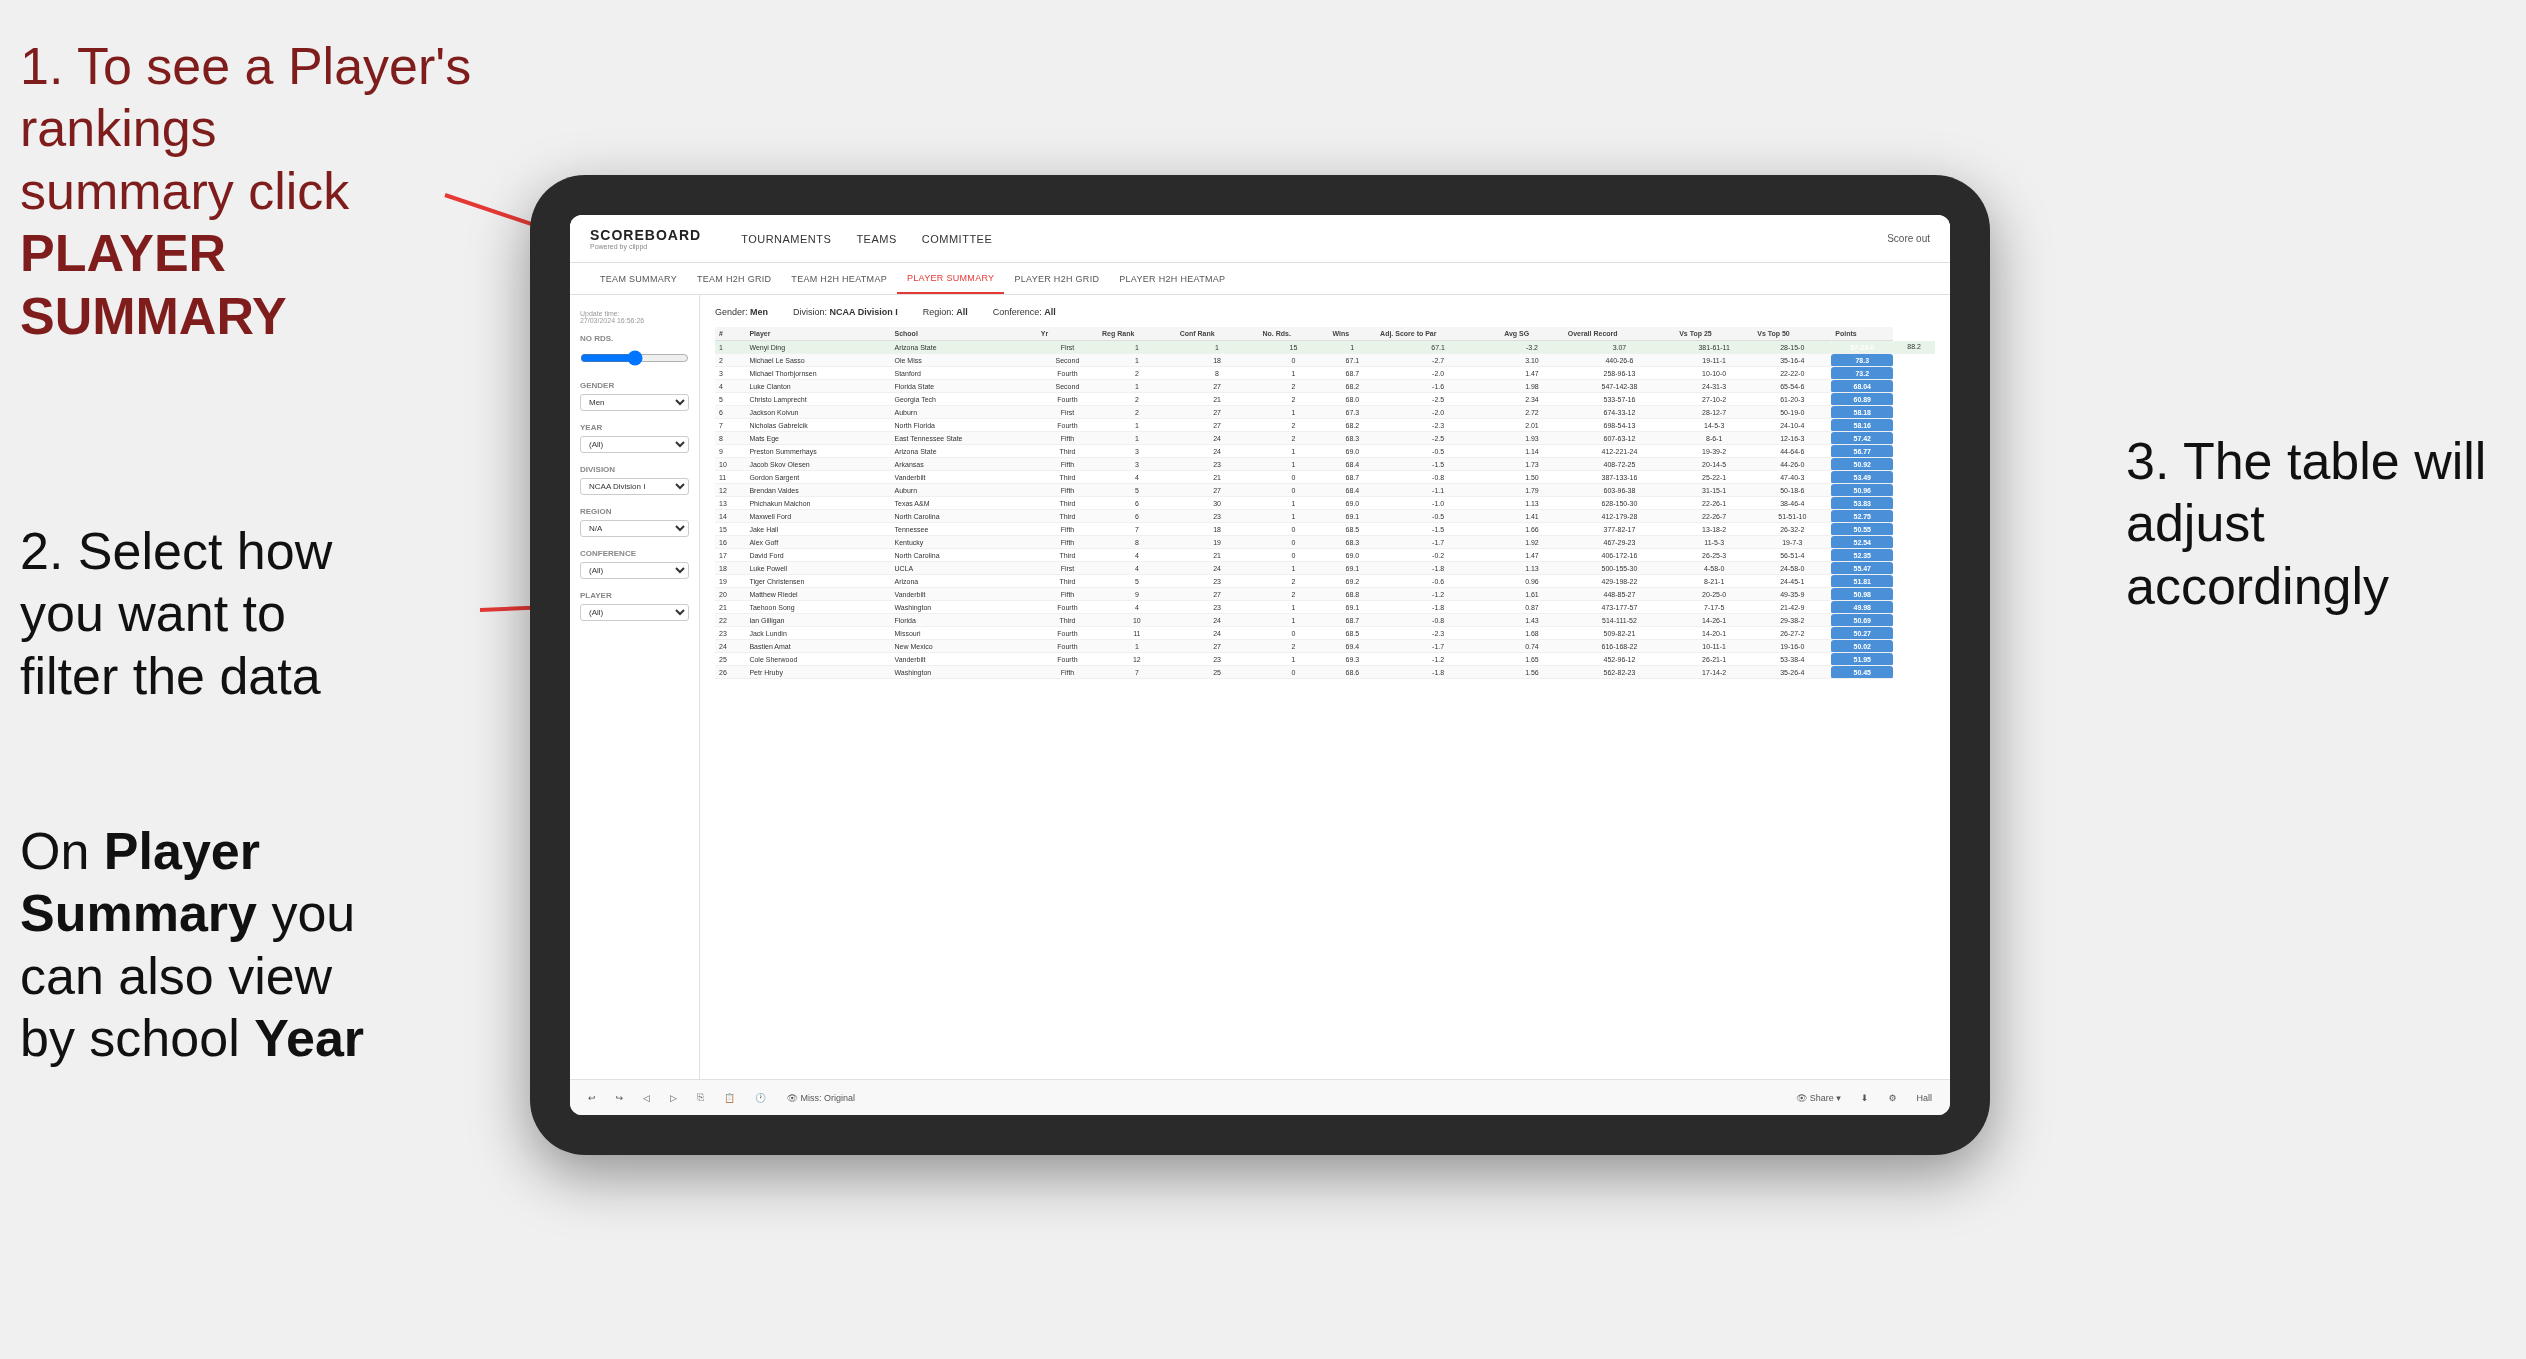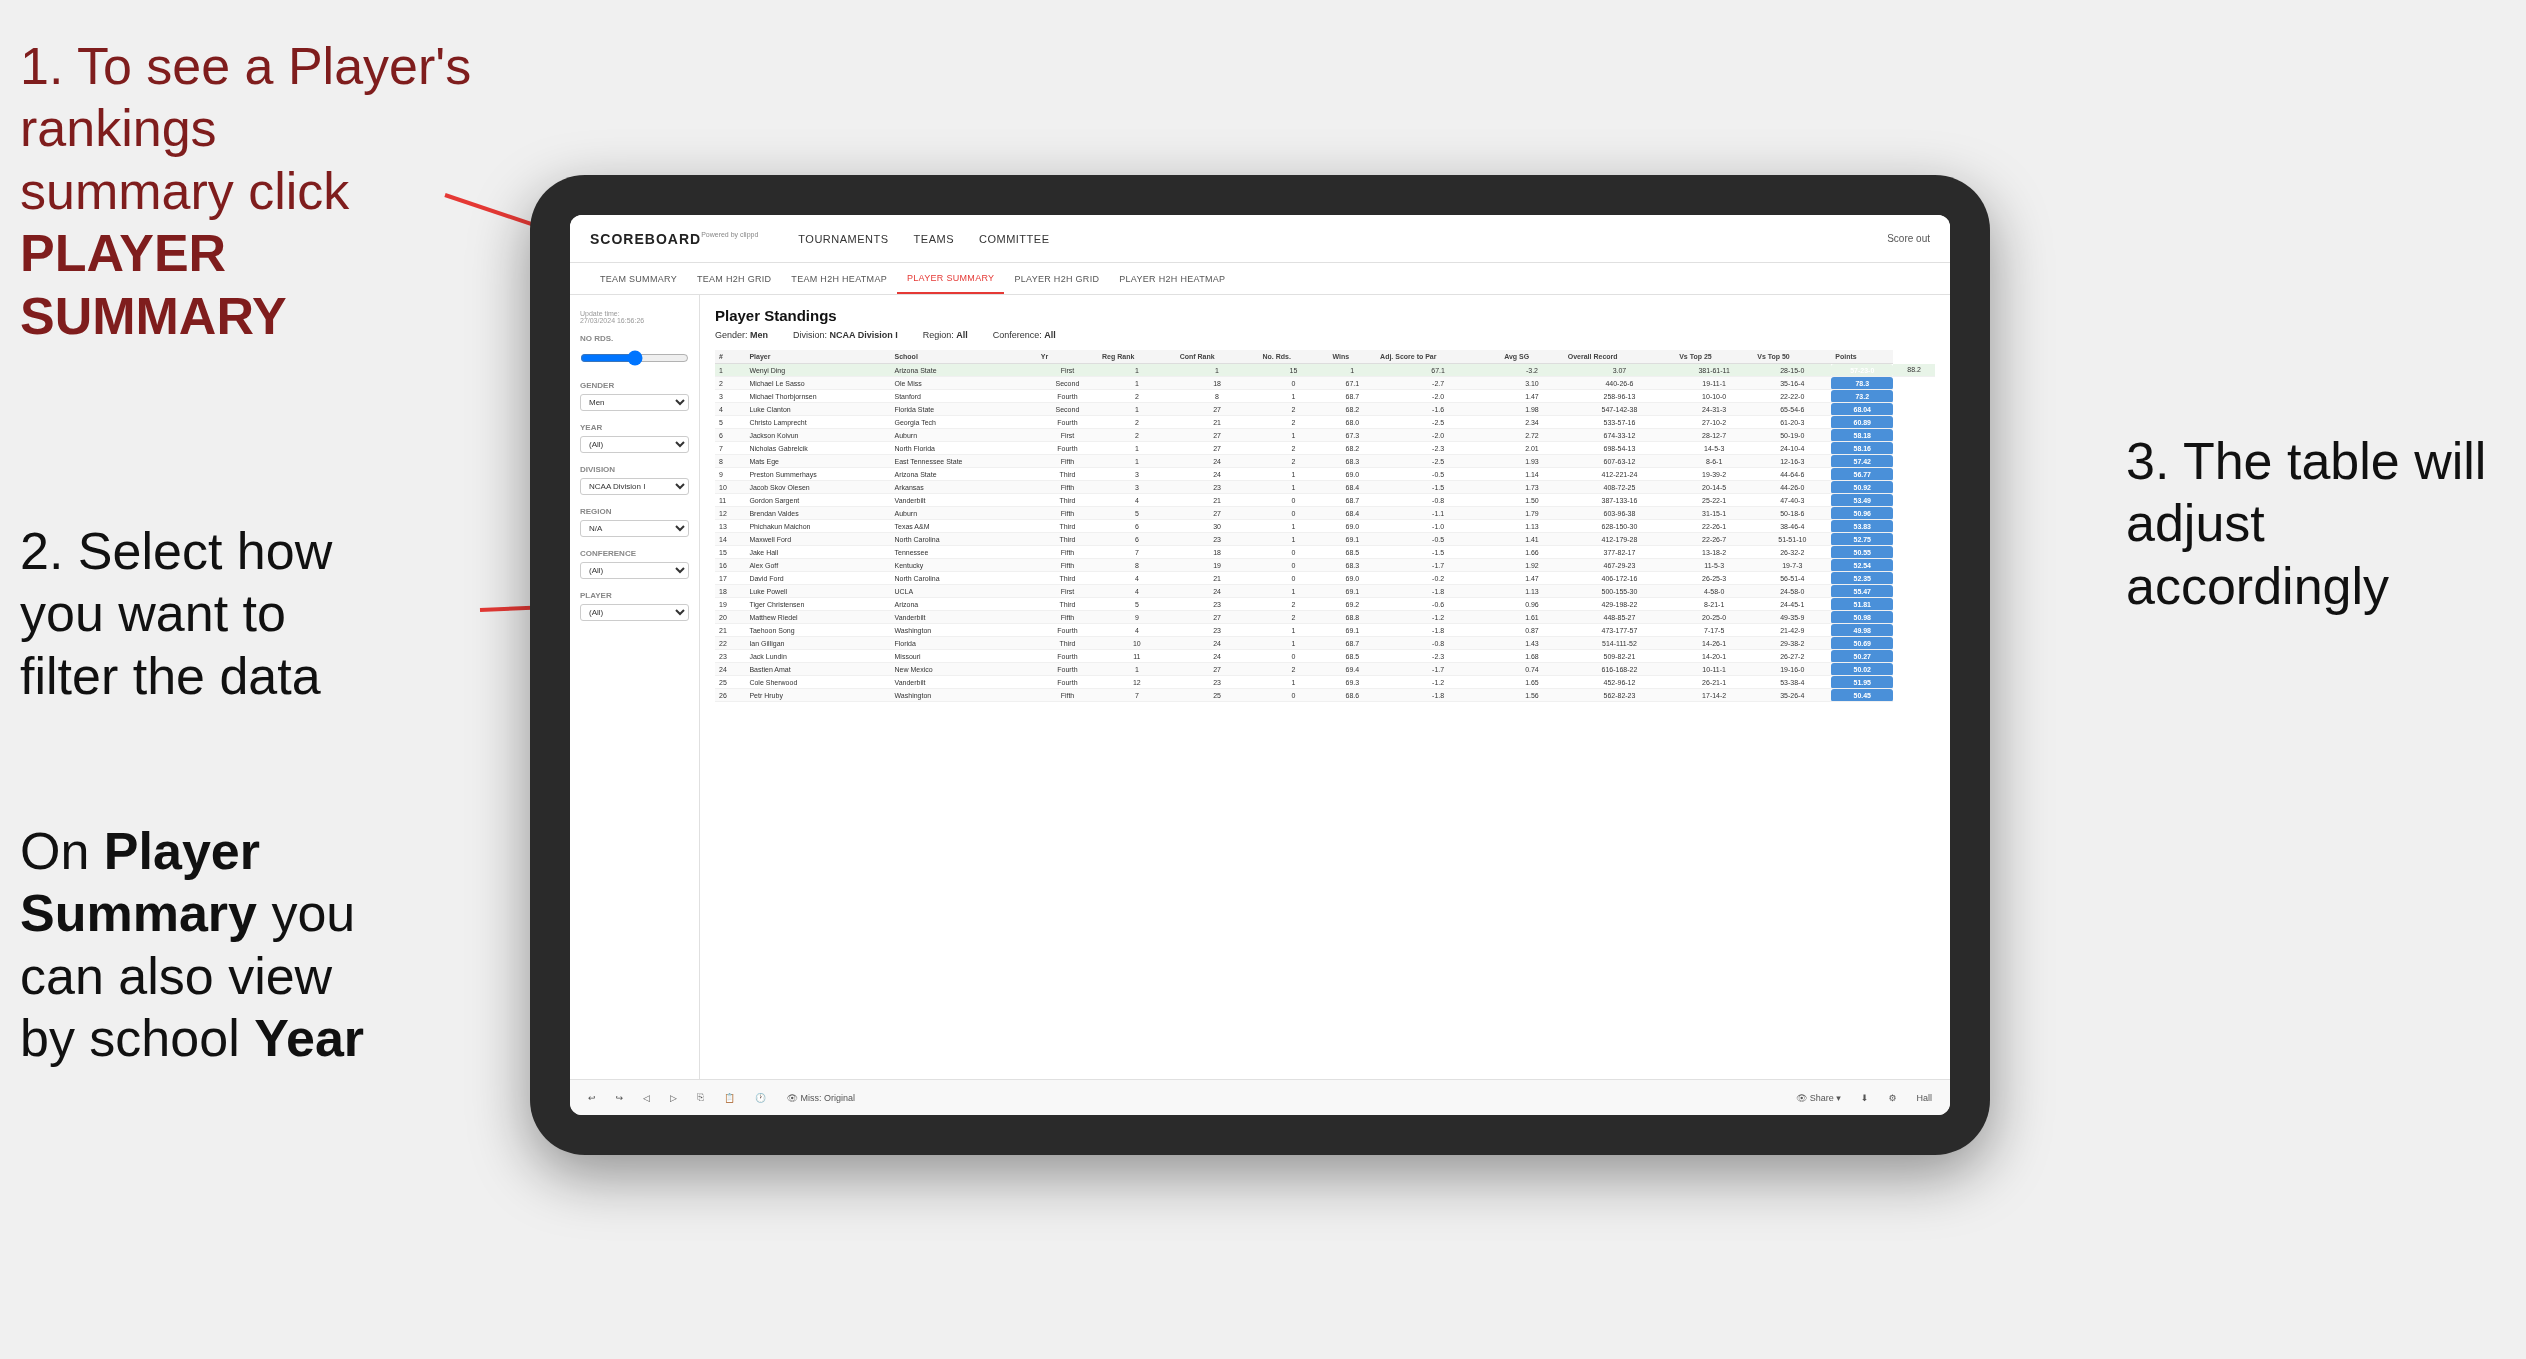--- a/index.html
+++ b/index.html
@@ -87,21 +87,21 @@
       align-items: center;
       padding: 0 20px;
       height: 48px;
       background: #fff;
       border-bottom: 1px solid #e0e0e0;
       gap: 30px;
     }
 
     .logo-area {
       display: flex;
-      flex-direction: row;
+      flex-direction: column;
       align-items: flex-start;
       margin-right: 10px;
     }
 
     .logo-text {
       font-size: 14px;
       font-weight: 900;
       letter-spacing: 1px;
       color: #222;
     }
@@ -424,21 +424,20 @@
         </div>
         <div class="sidebar-section">
           <div class="sidebar-label">Player</div>
           <select class="sidebar-select">
             <option>(All)</option>
           </select>
         </div>
       </div>
 
       <div class="table-area">
-        <div class="table-title">Player Standings</div>
         <div class="filter-row">
           <span>Gender: <span style="font-weight:600">Men</span></span>
           <span>Division: <span style="font-weight:600">NCAA Division I</span></span>
           <span>Region: <span style="font-weight:600">All</span></span>
           <span>Conference: <span style="font-weight:600">All</span></span>
         </div>
         <table class="standings-table">
           <thead>
             <tr>
               <th>#</th>

